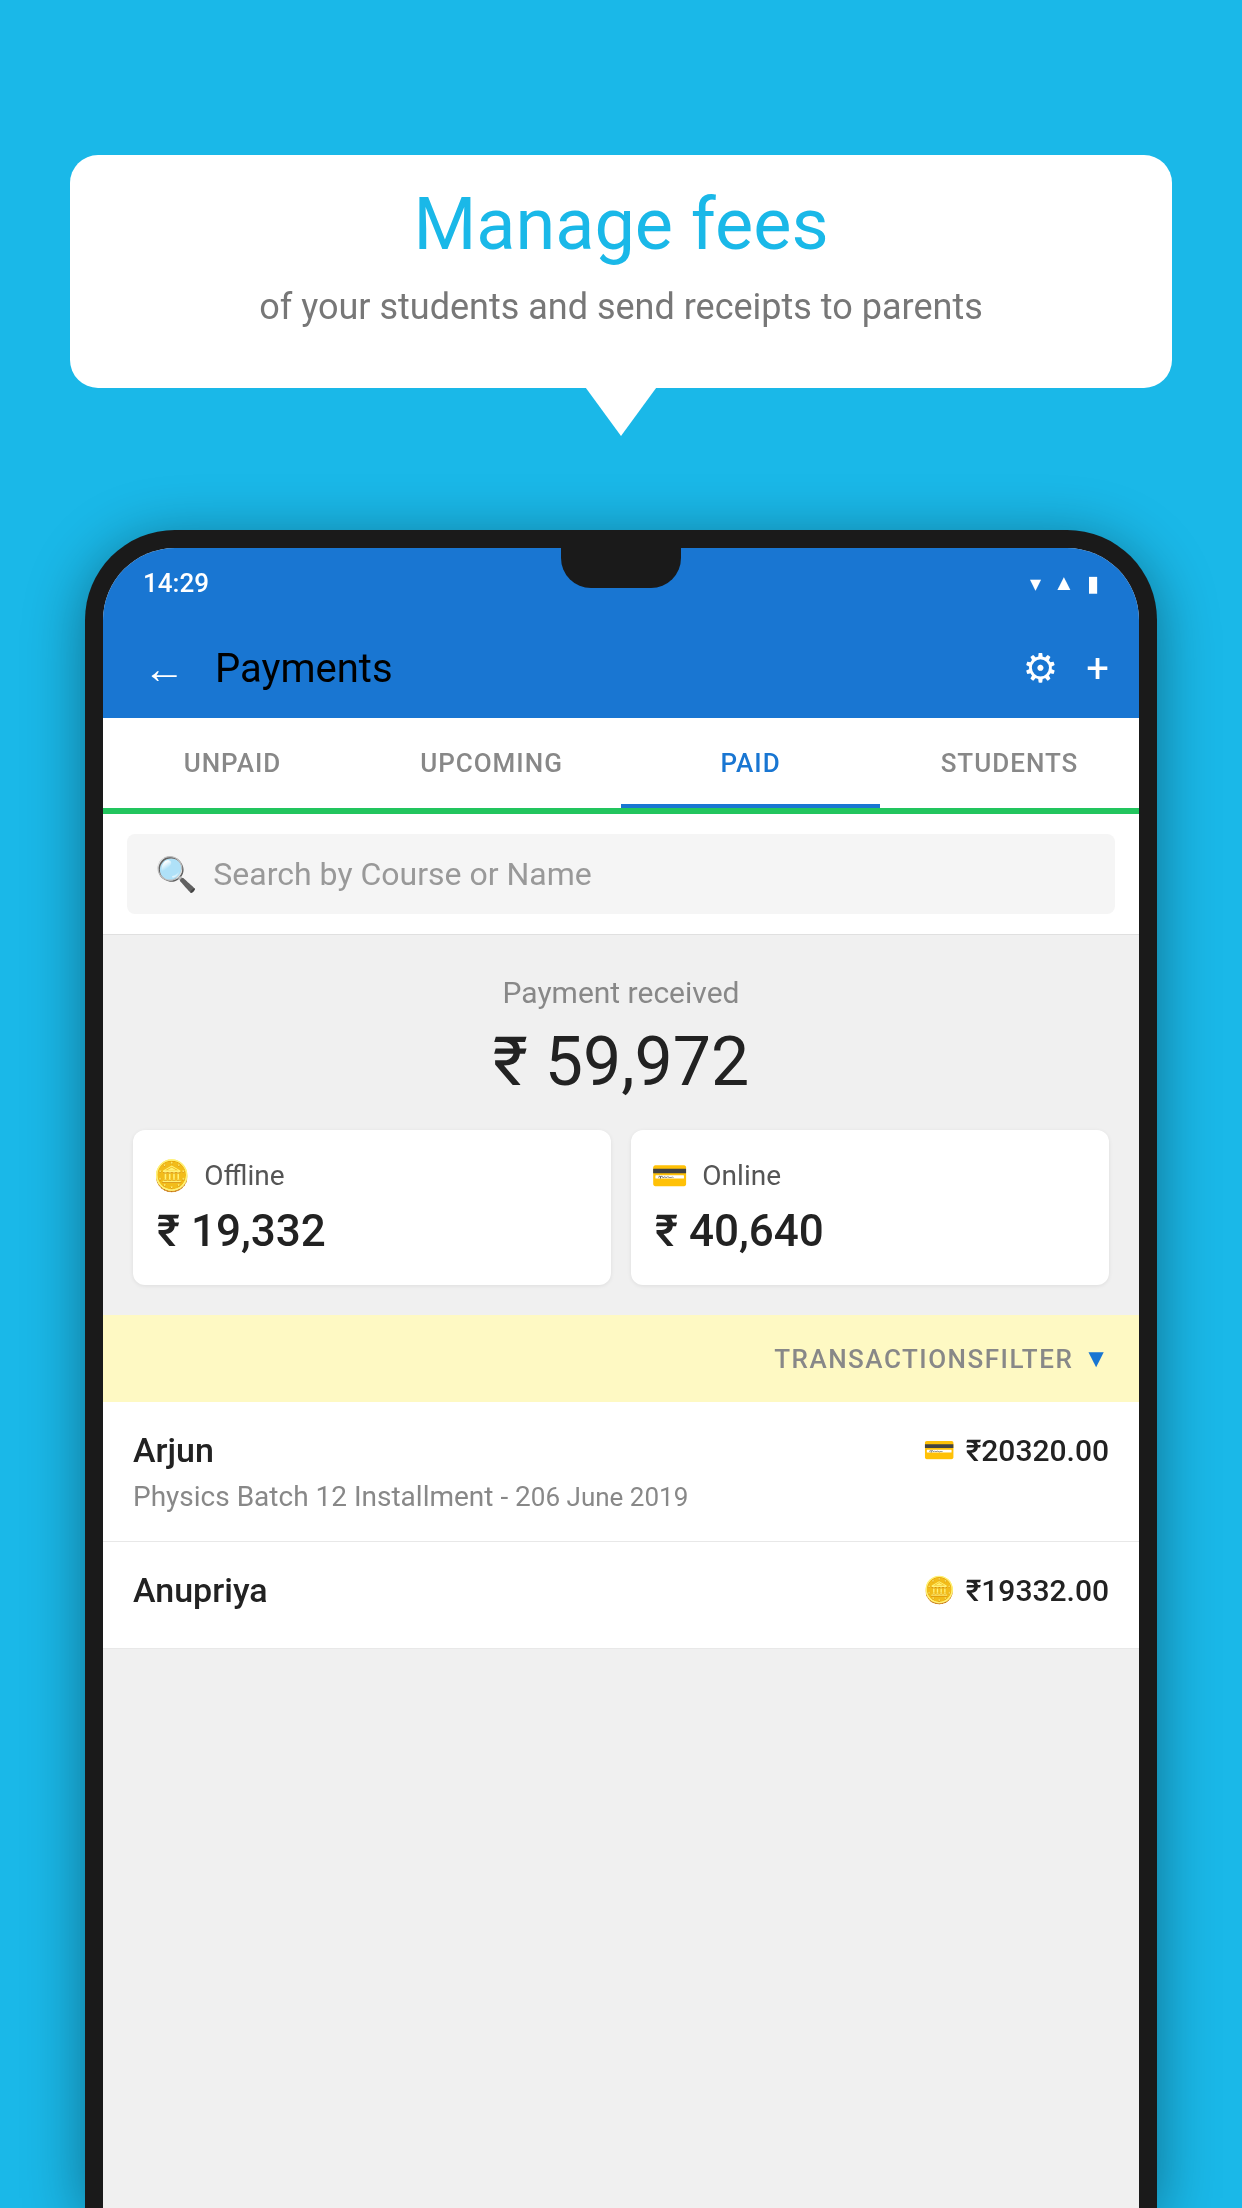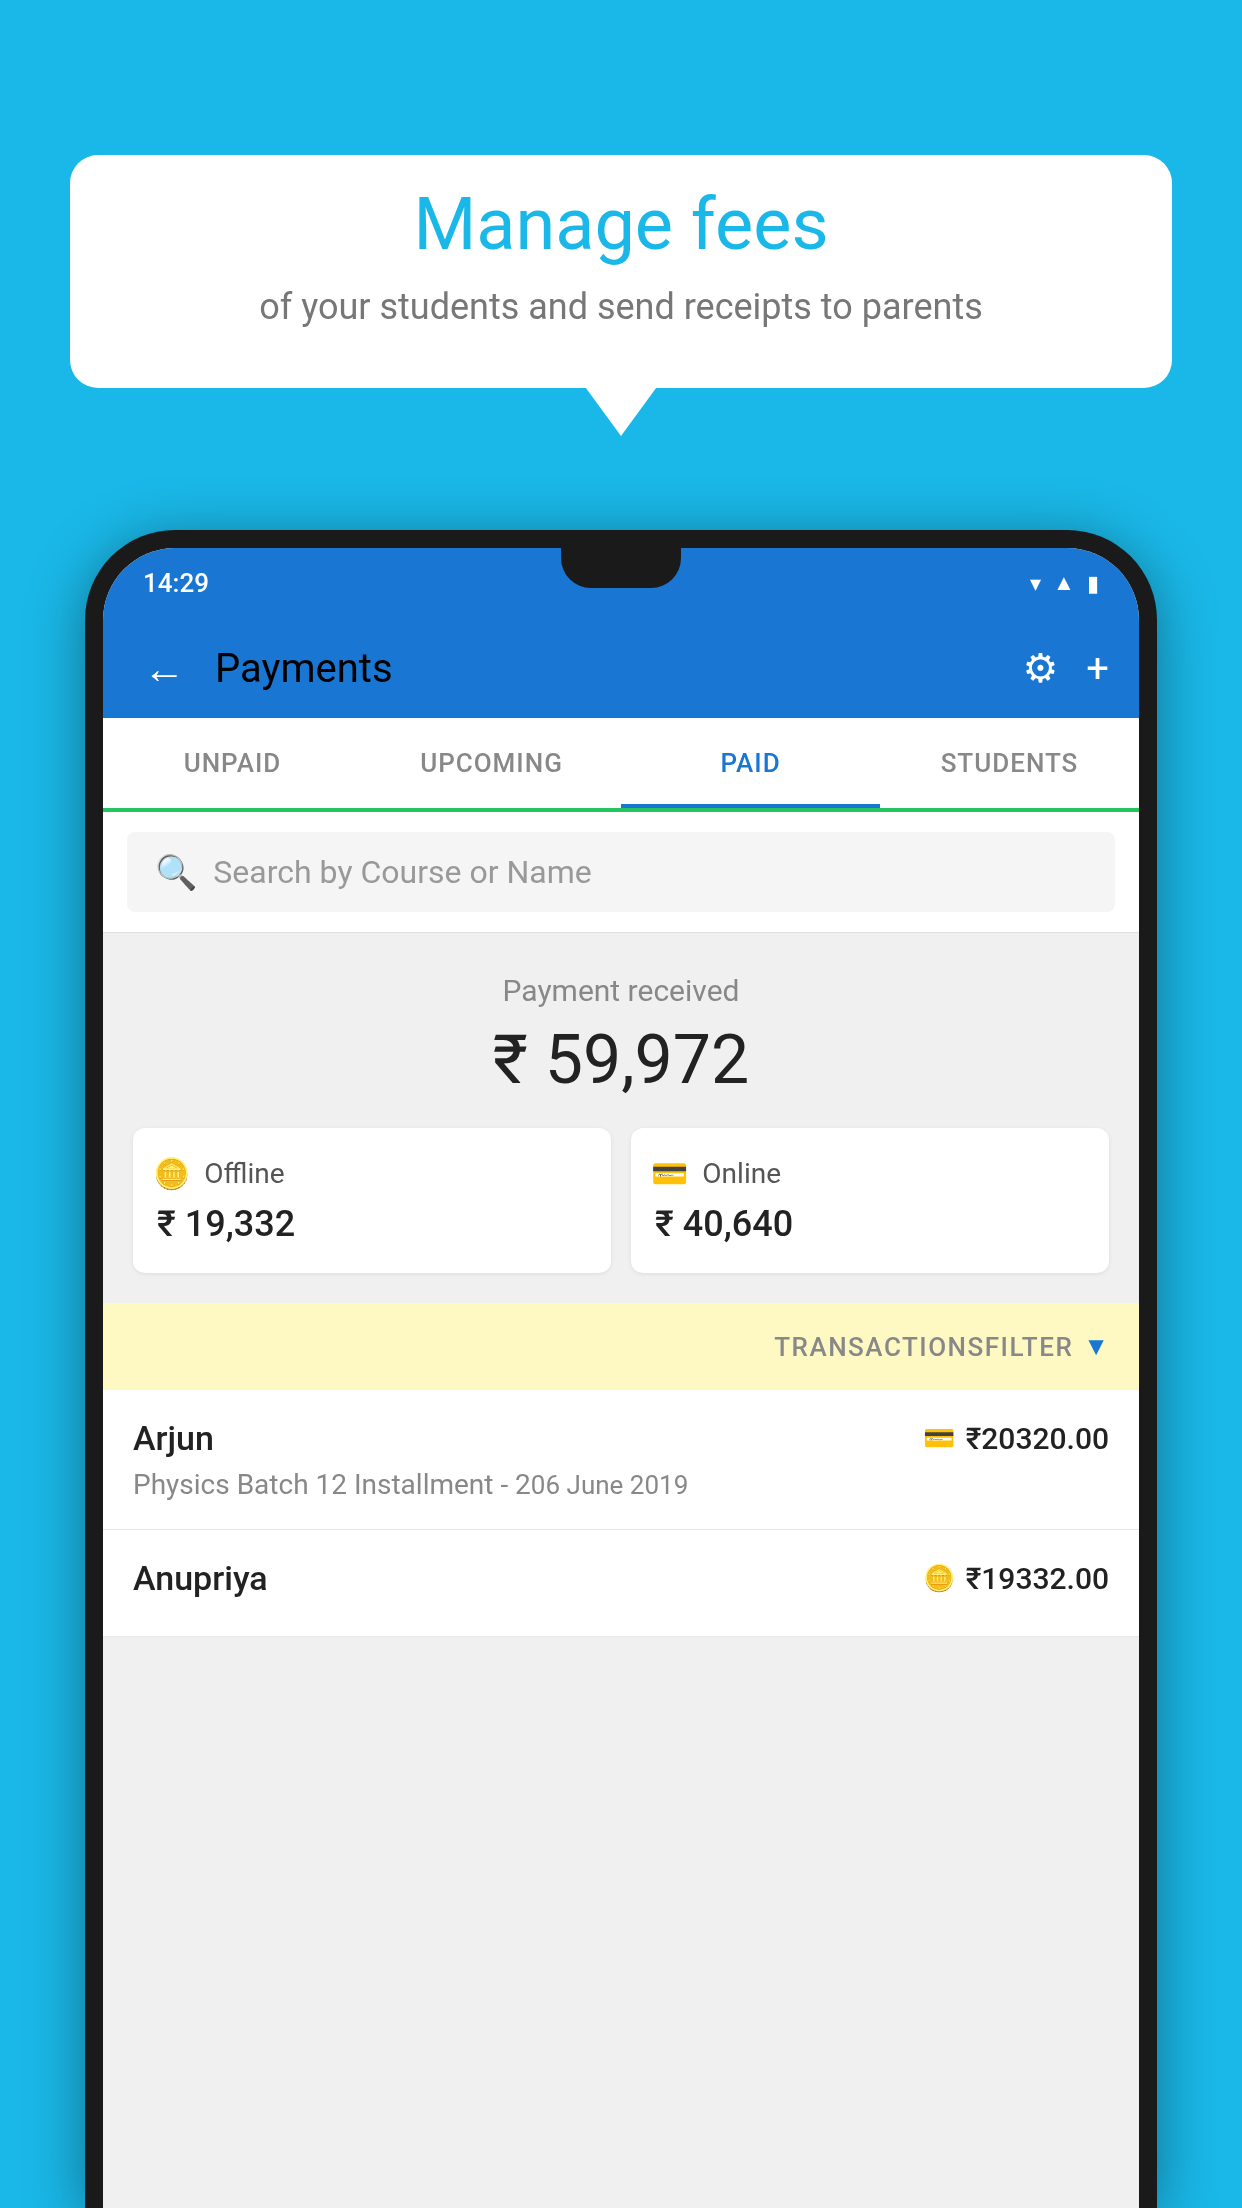--- a/index.html
+++ b/index.html
@@ -150,21 +150,21 @@
     .gear-icon, .plus-icon {
       color: white;
       font-size: 40px;
       cursor: pointer;
     }
 
     
     .tabs {
       background: white;
       display: flex;
-      border-bottom: 4px solid #22c55e;
+      border-bottom: 6px solid #22c55e;
     }
 
     .tab {
       flex: 1;
       padding: 30px 10px;
       text-align: center;
       font-size: 26px;
       font-weight: 500;
       color: #888;
       letter-spacing: 1px;
@@ -258,21 +258,21 @@
       font-size: 30px;
       color: #555;
     }
 
     .card-type {
       font-size: 28px;
       color: #555;
     }
 
     .card-amount {
-      font-size: 36px;
+      font-size: 44px;
       color: #222;
       font-weight: 500;
       padding-left: 4px;
     }
 
     
     .transactions-header {
       display: flex;
       justify-content: flex-end;
       align-items: center;

